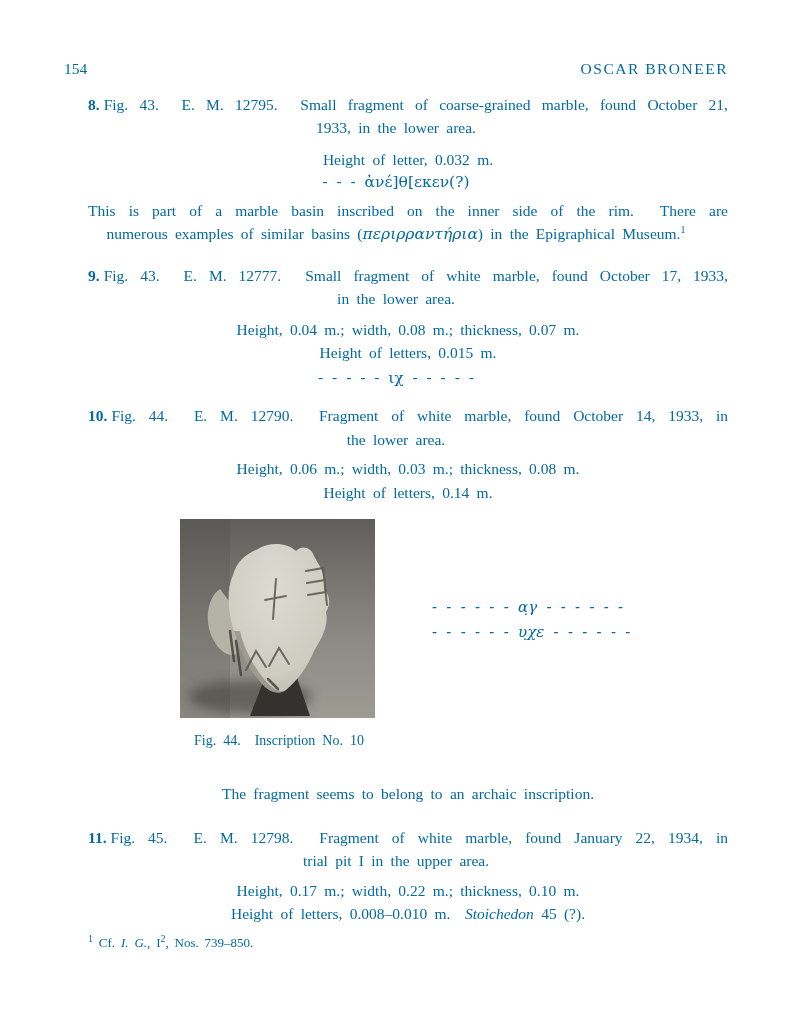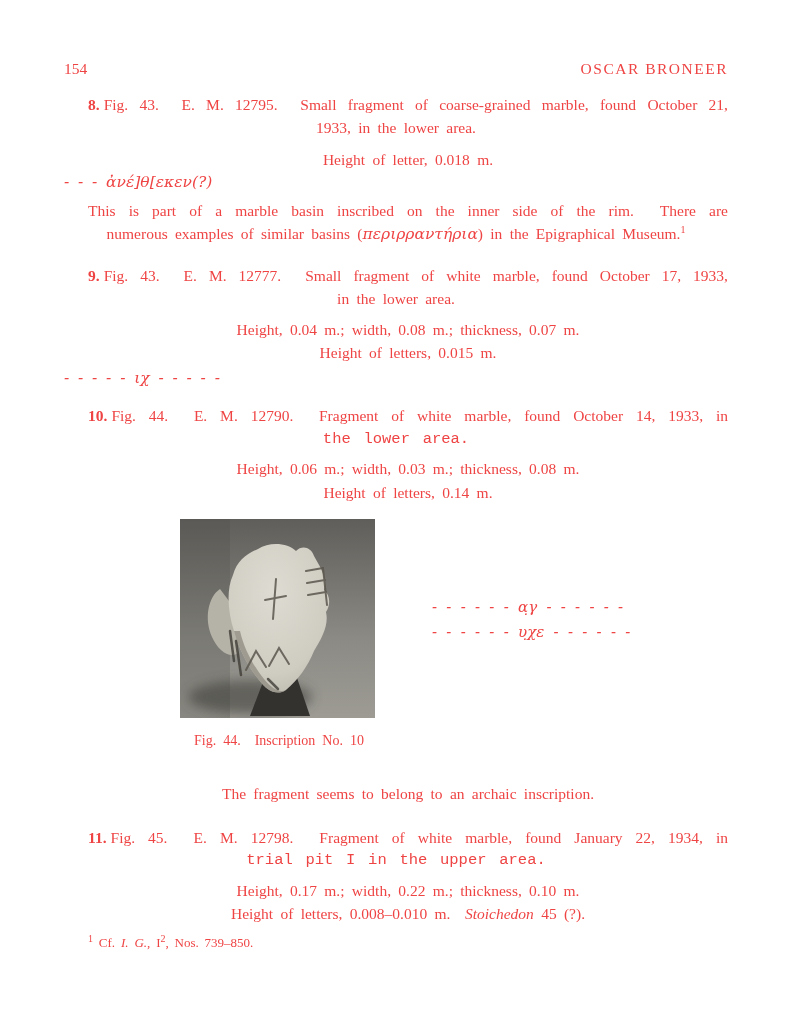--- a/index.html
+++ b/index.html
@@ -2,21 +2,21 @@
 <html><head>
 <meta charset="utf-8">
 <style>
   html, body { margin: 0; padding: 0; background: #ffffff; }
   .page {
     position: relative;
     width: 792px;
     height: 1024px;
     margin: 0 auto;
     background: #ffffff;
-    color: #ef4444;
+    color: #0369a1;
     font-family: "Liberation Serif", "DejaVu Serif", serif;
     font-size: 15.5px;
     line-height: 23.5px;
     overflow: hidden;
   }
   .content {
     position: absolute;
     left: 64px;
     top: 57px;
     width: 664px;
@@ -33,28 +33,28 @@
     letter-spacing: 1.5px;
   }
   .bt { word-spacing: 0.22em; }
   .jline { text-align: justify; text-align-last: justify; }
   .lline { text-align: center; }
   .ind { text-indent: 24px; }
   .pad { padding-left: 24px; }
   .num { font-weight: bold; margin-right: 4px; }
   .greek { font-family: "DejaVu Serif", serif; font-style: italic; }
   .gcenter {
+    text-align: center;
     font-family: "DejaVu Serif", serif;
-    font-style: italic;
     word-spacing: 0.25em;
   }
   sup { font-size: 10px; line-height: 0; vertical-align: super; }
   .mb2  { margin-bottom: 2px; }
   .mb4  { margin-bottom: 4px; }
-  .mb6  { margin-bottom: 6px; font-family: Liberation Mono, monospace; }
+  .mb6  { margin-bottom: 6px; }
   .mb7  { margin-bottom: 7px; }
   .mb8  { margin-bottom: 8px; }
   .mb14 { margin-bottom: 14px; }
   .mb15 { margin-bottom: 15px; }
   .mb17 { margin-bottom: 17px; }
   .mb20 { margin-bottom: 20px; }
   .mb31 { margin-bottom: 31px; }
   .figure {
     position: relative;
     height: 232px;
@@ -101,21 +101,21 @@
   <div class="content">
 
     <div class="pagehead">
       <span class="pageno">154</span>
       <span class="runhead">OSCAR BRONEER</span>
     </div>
 
     <div class="bt">
       <div class="jline ind"><span class="num">8.</span><span>Fig. 43.&nbsp; E. M. 12795.&nbsp; Small fragment of coarse-grained marble, found October 21,</span></div>
       <div class="lline mb8">1933, in the lower area.</div>
-      <div class="lline pad">Height of letter, 0.018 m.</div>
+      <div class="lline pad">Height of letter, 0.032 m.</div>
       <div class="gcenter mb4">- - - ἀνέ]θ[εκεν(?)</div>
     </div>
 
     <div class="bt mb17">
       <div class="jline ind">This is part of a marble basin inscribed on the inner side of the rim.&nbsp; There are</div>
       <div class="lline"><span>numerous examples of similar basins (</span><span class="greek">περιρραντήρια</span><span>) in the Epigraphical Museum.</span><sup>1</sup></div>
     </div>
 
     <div class="bt">
       <div class="jline ind"><span class="num">9.</span><span>Fig. 43.&nbsp; E. M. 12777.&nbsp; Small fragment of white marble, found October 17, 1933,</span></div>

